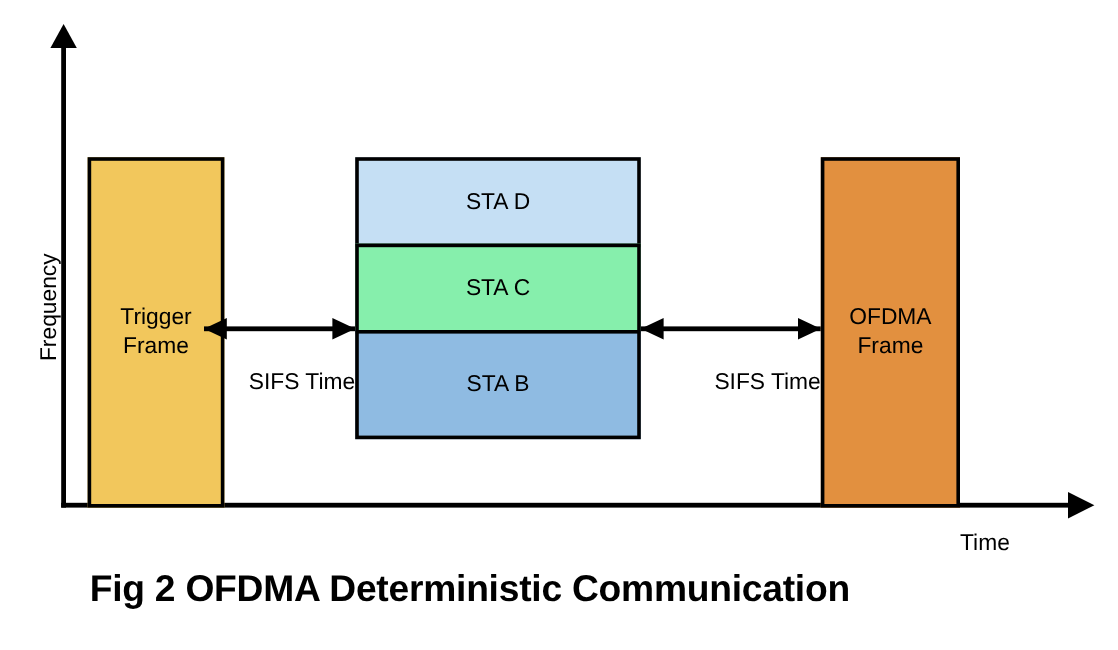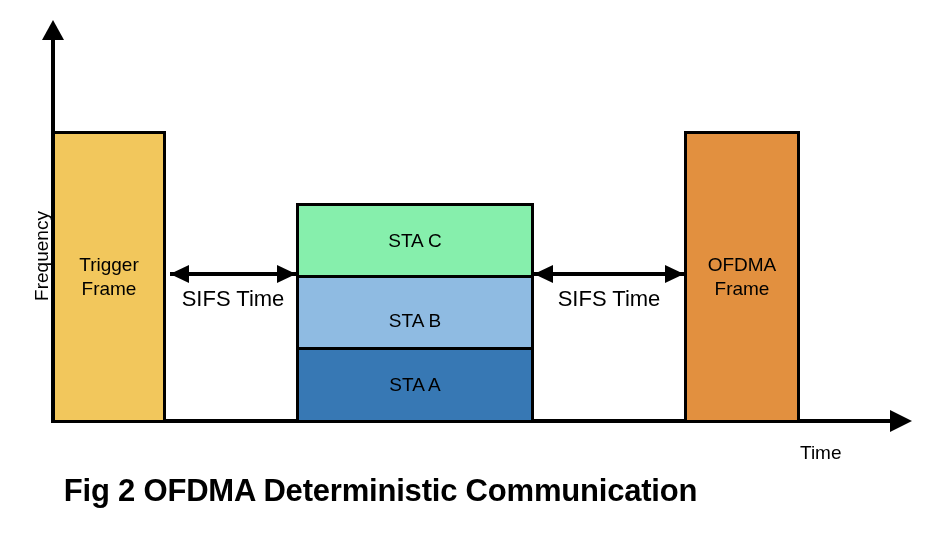--- a/index.html
+++ b/index.html
@@ -85,21 +85,21 @@
     border: 3px solid #000000;
     display: flex;
     align-items: center;
     justify-content: center;
     text-align: center;
     font-size: 19px;
     line-height: 1.25;
     color: #000000;
   }
   #trigger-frame {
-    left: 52px;
+    left: 73px;
     top: 131px;
     width: 114px;
     height: 292px;
   }
   #msba-frame {
     left: 684px;
     top: 131px;
     width: 116px;
     height: 292px;
   }
@@ -156,33 +156,33 @@
   .arrow-head-left {
     left: 0;
     border-right: 19px solid #000000;
   }
   .arrow-head-right {
     right: 0;
     border-left: 19px solid #000000;
   }
   .sifs-label {
     position: absolute;
-    top: 24px;
+    top: 46px;
     left: 0;
     width: 100%;
-    text-align: center;
-    font-size: 22px;
+    text-align: right;
+    font-size: 19px;
     color: #000000;
     white-space: nowrap;
   }
 
   
   #caption {
     position: absolute;
-    left: 3px;
+    left: 14px;
     top: 473px;
     width: 755px;
     text-align: center;
     font-size: 31px;
     font-weight: bold;
     color: #000000;
     font-stretch: condensed;
     letter-spacing: -0.2px;
     white-space: nowrap;
   }
@@ -208,28 +208,28 @@
   </div>
 
   <div class="sifs-group" id="sifs-left">
     <div class="arrow-shaft"></div>
     <div class="arrow-head arrow-head-left"></div>
     <div class="arrow-head arrow-head-right"></div>
     <div class="sifs-label">SIFS Time</div>
   </div>
 
   <div id="sta-stack">
+    <div class="sta-block" id="sta-block-0" style="background: rgb(197, 223, 244);">
+      <span>STA D</span>
+    </div>
     <div class="sta-block" id="sta-block-1" style="background: #86efac;">
       <span>STA C</span>
     </div>
     <div class="sta-block" id="sta-block-2" style="background: rgb(143, 187, 226);">
       <span>STA B</span>
-    </div>
-    <div class="sta-block" id="sta-block-3" style="background: rgb(55, 120, 180);">
-      <span>STA A</span>
     </div>
   </div>
 
   <div class="sifs-group" id="sifs-right">
     <div class="arrow-shaft"></div>
     <div class="arrow-head arrow-head-left"></div>
     <div class="arrow-head arrow-head-right"></div>
     <div class="sifs-label">SIFS Time</div>
   </div>
 

